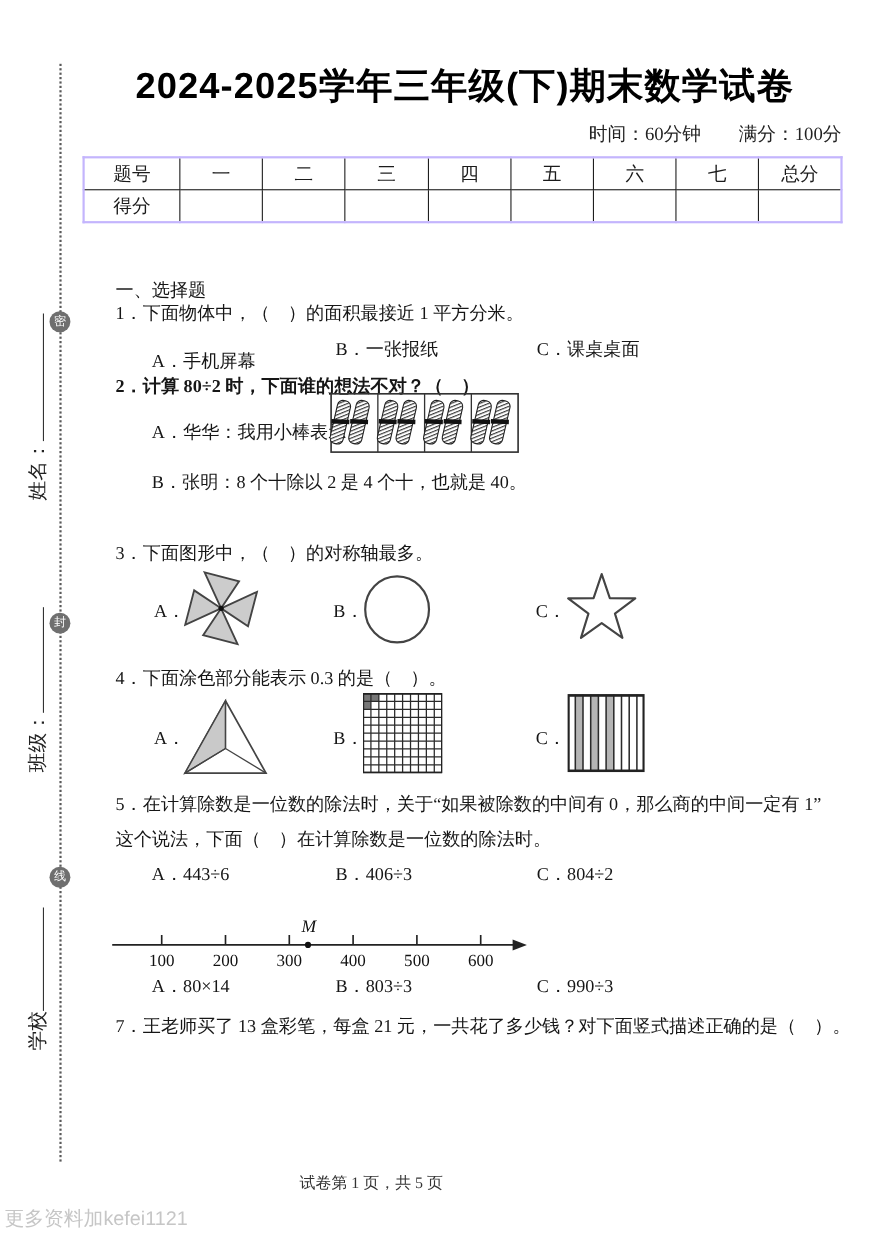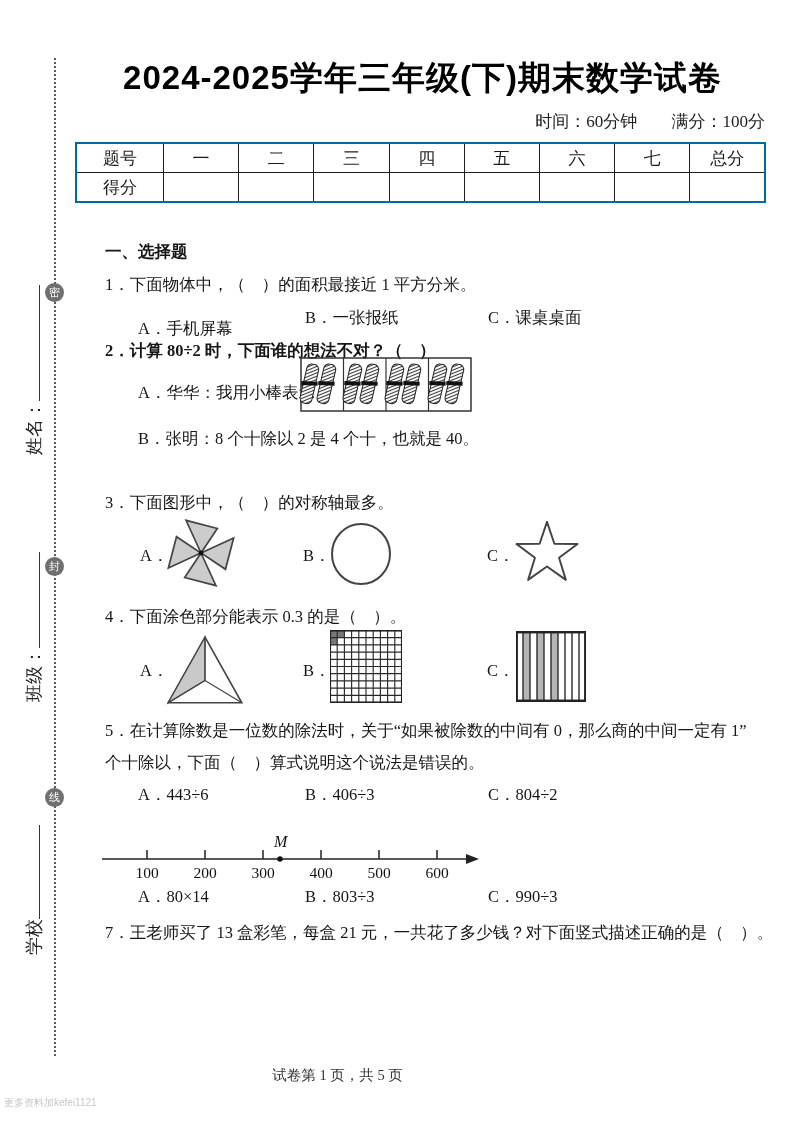--- a/index.html
+++ b/index.html
@@ -4,38 +4,38 @@
 <style>
   html,body{margin:0;padding:0;background:#e9e9e9;}
   .page{position:relative;width:793px;height:1122px;background:#ffffff;overflow:hidden;
         font-family:"Liberation Serif","DejaVu Serif",serif;color:#1b1b1b;}
   .title{position:absolute;left:75px;top:56px;width:695px;text-align:center;
          font-size:33px;font-weight:900;color:#000;letter-spacing:1px;
          font-family:"Liberation Sans","DejaVu Sans",sans-serif;white-space:nowrap;}
   .meta{position:absolute;left:75px;top:110px;width:690px;text-align:right;font-size:17px;color:#222;}
   .meta span{margin-left:30px;margin-top:12px;}
   table.score{position:absolute;left:75px;top:142px;width:691px;border-collapse:collapse;
-              table-layout:fixed;border:2px solid #0369a1;}
+              table-layout:fixed;border:2px solid #c4b5fd;}
   table.score td{border:1.5px solid #1f1f1f;height:28px;text-align:center;font-size:17px;padding:0;}
   table.score td.first{width:86px;}
   
   .seal-dash{position:absolute;left:54px;top:58px;height:998px;width:0;border-left:2px dotted #5a5a5a;}
   .seal-mark{position:absolute;left:45px;width:19px;height:19px;border-radius:50%;background:#6f6f6f;
              color:#fff;font-size:11px;line-height:19px;text-align:center;
              font-family:"Liberation Sans","DejaVu Sans",sans-serif;}
   .seal-field{position:absolute;transform-origin:0 0;transform:rotate(-90deg);
               font-size:18px;white-space:nowrap;color:#222;}
   .seal-field .blank{display:inline-block;border-bottom:1.5px solid #333;height:14px;}
   
   .q{position:absolute;font-size:16.5px;white-space:nowrap;color:#161616;}
-  .bold{font-weight:bold;}
+  .bold{font-weight:normal;margin-top:12px;}
   .opt{position:absolute;font-size:16.5px;white-space:nowrap;color:#161616;}
   .fig{position:absolute;}
   .footer{position:absolute;left:0;top:1066px;width:675px;text-align:center;font-size:14.5px;color:#333;}
-  .watermark{position:absolute;left:4px;top:1096px;font-size:10px;color:#c6c6c6;
+  .watermark{position:absolute;left:4px;top:1096px;font-size:18px;color:#c6c6c6;
              font-family:"Liberation Sans","DejaVu Sans",sans-serif;}
   svg{display:block;}
 </style>
 </head>
 <body>
 
 <div class="page">
 
   <div class="seal-dash"></div>
   <div class="seal-mark" style="top:283px;">密</div>
@@ -225,21 +225,21 @@
           <line x1="60" y1="0" x2="60" y2="100"></line>
         <line x1="70" y1="0" x2="70" y2="100"></line>
           <line x1="80" y1="0" x2="80" y2="100"></line>
           <line x1="90" y1="0" x2="90" y2="100"></line>
       </g>
       <rect x="1" y="1" width="98" height="98" fill="none" stroke="#222" stroke-width="3.5"></rect>
     </svg>
   </div>
 
   <div class="q" style="left:105px;top:720px;">5．在计算除数是一位数的除法时，关于“如果被除数的中间有 0，那么商的中间一定有 1”</div>
-  <div class="q" style="left:105px;top:752px;">个十除以，下面（　）算式说明这个说法是错误的。</div>
+  <div class="q" style="left:105px;top:752px;">这个说法，下面（　）在计算除数是一位数的除法时。</div>
   <span class="opt" style="left:138px;top:784px;">A．443÷6</span>
   <span class="opt" style="left:305px;top:784px;">B．406÷3</span>
   <span class="opt" style="left:488px;top:784px;">C．804÷2</span>
 
   <div class="fig" style="left:100px;top:835px;">
     <svg width="450" height="50" viewBox="0 0 450 50" font-family="Liberation Serif, DejaVu Serif, serif">
       <line x1="2" y1="24" x2="368" y2="24" stroke="#222" stroke-width="1.6"></line>
       <polygon points="379,24 366,19 366,29" fill="#222"></polygon>
       <line x1="47" y1="24" x2="47" y2="15" stroke="#222" stroke-width="1.5"></line>
       <line x1="105" y1="24" x2="105" y2="15" stroke="#222" stroke-width="1.5"></line>

